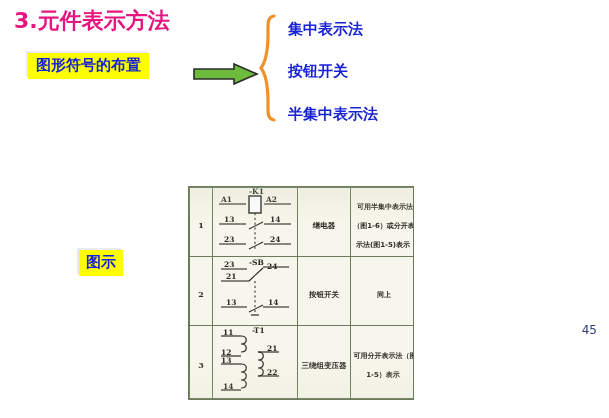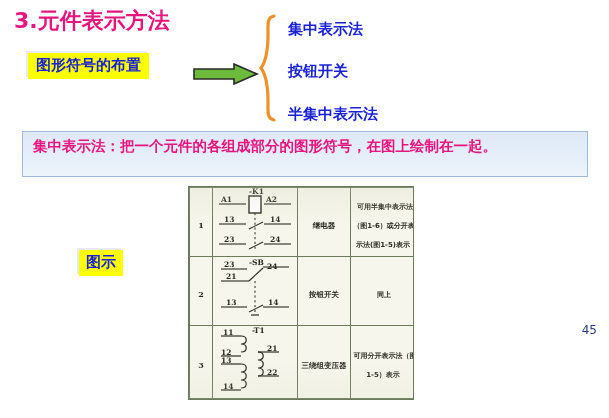--- a/index.html
+++ b/index.html
@@ -218,23 +218,20 @@
   <div class="brace">
     <svg width="22" height="108" viewBox="0 0 22 108">
       <path d="M16 2 C9 3 10 10 10 20 C10 34 9 46 3 54 C9 62 10 74 10 88 C10 98 9 105 16 106" fill="none" stroke="#f0902a" stroke-width="3.2" stroke-linecap="round"></path>
     </svg>
   </div>
 
   <div class="branch-item" id="branch-0">集中表示法</div>
   <div class="branch-item" id="branch-1">按钮开关</div>
   <div class="branch-item" id="branch-2">半集中表示法</div>
 
-  <div class="def-box">
-    <div class="def-text">集中表示法：把一个元件的各组成部分的图形符号，在图上绘制在一起。</div>
-  </div>
 
   <div class="hl-box" id="diagram-label">图示</div>
 
   <div class="figure">
     <table class="tbl">
       <tbody>
           <tr>
         <td class="col-no">
           <span class="rownum">1</span>
         </td>

